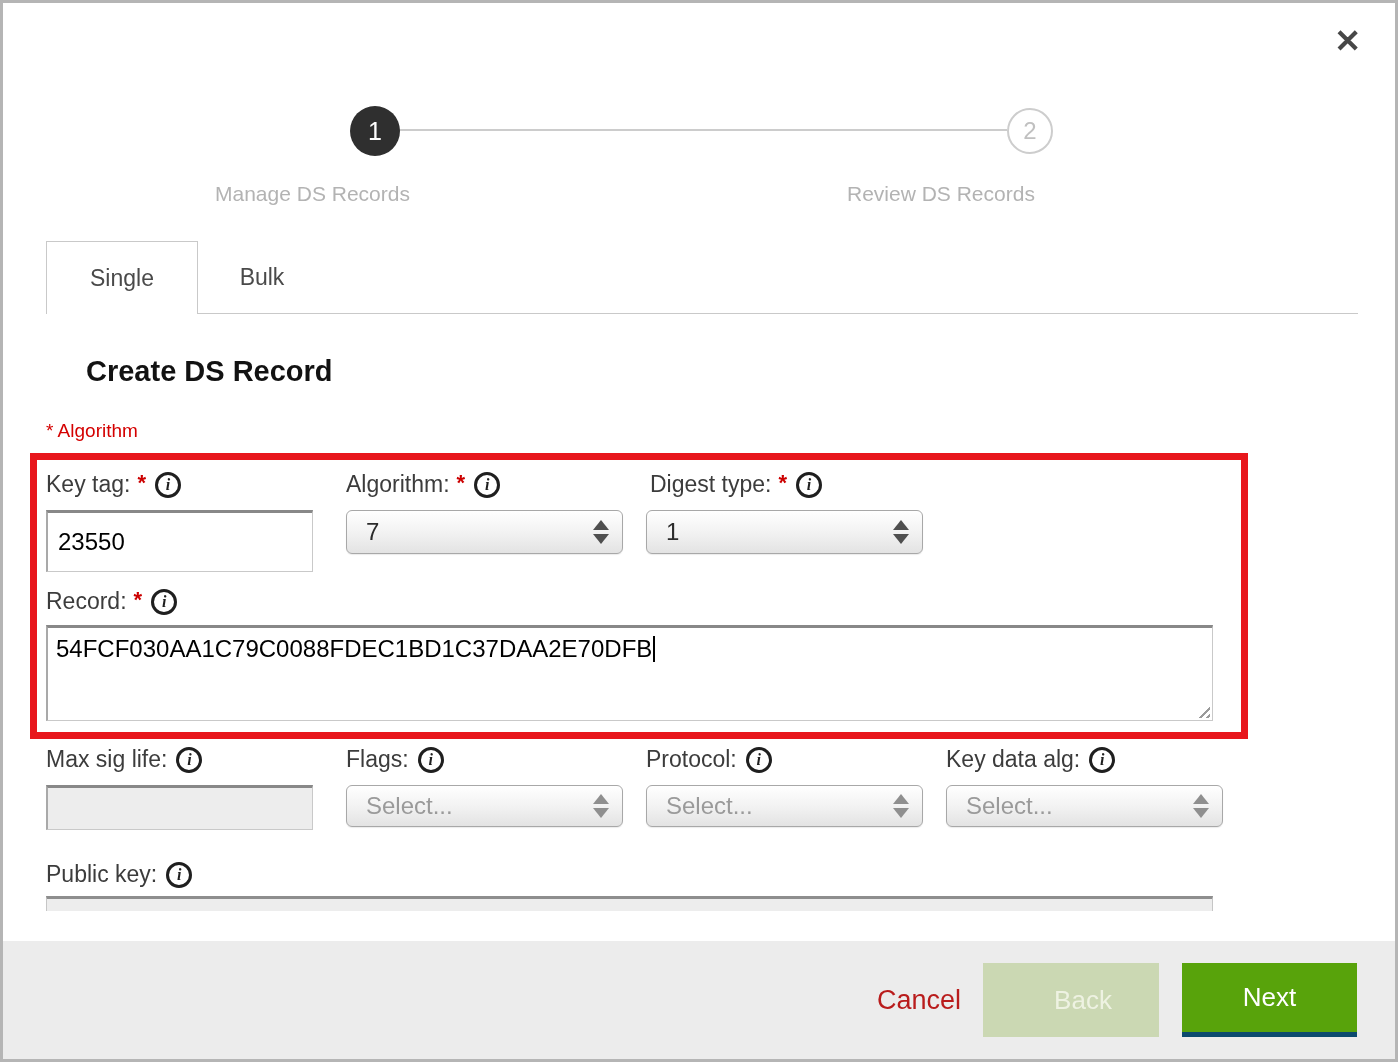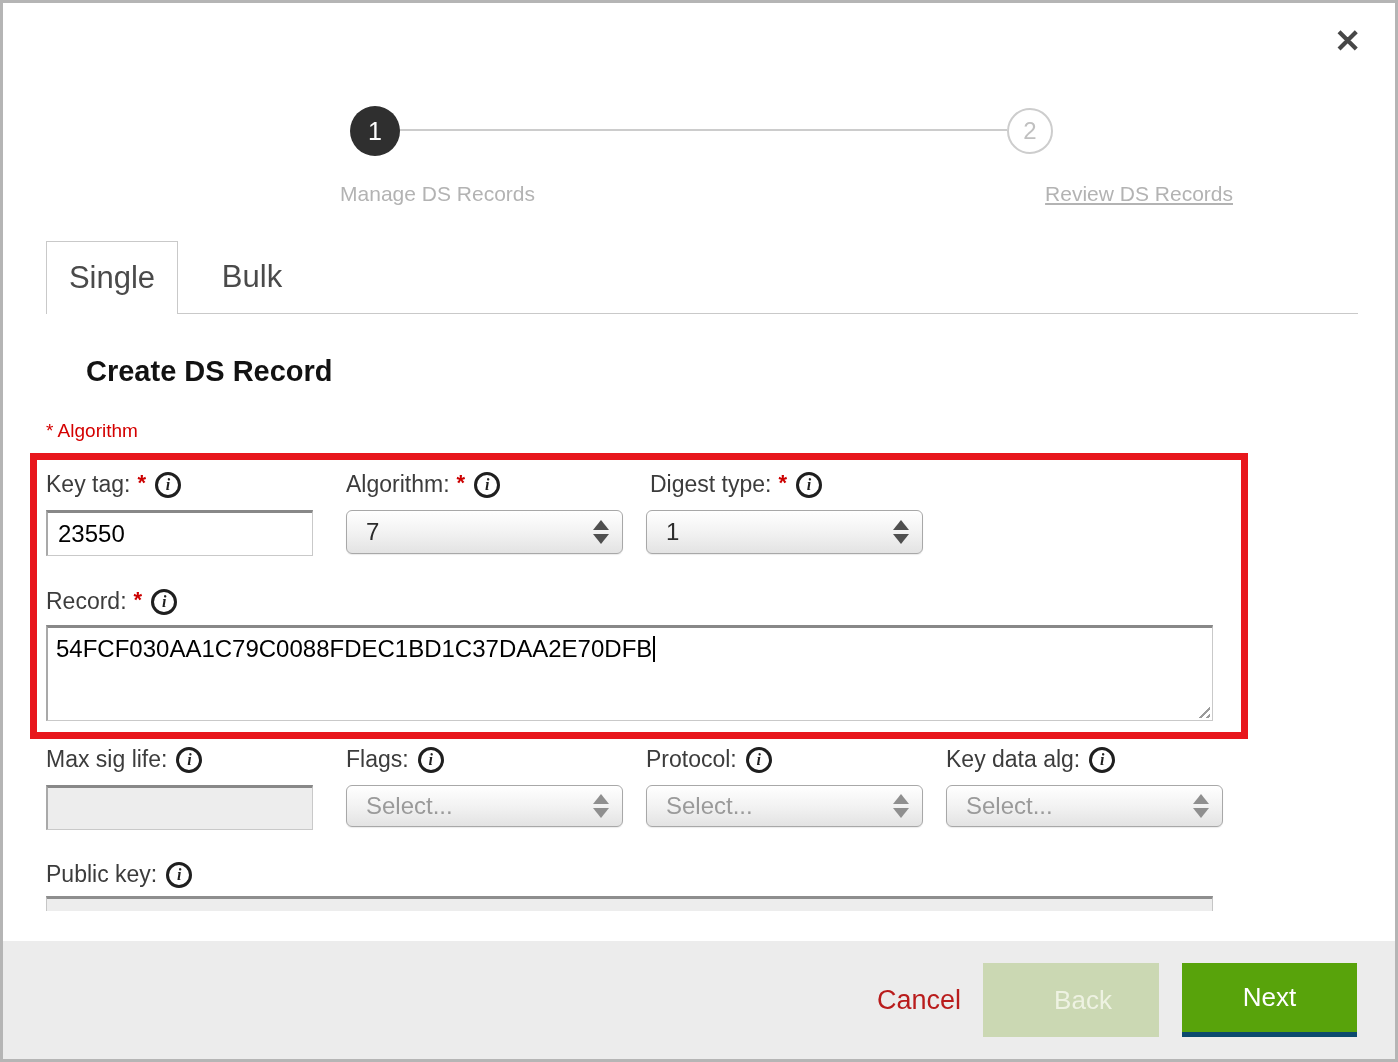--- a/index.html
+++ b/index.html
@@ -9,27 +9,27 @@
     background:#fff; border:3px solid #b5b5b5; overflow:hidden;
   }
   
   .close-btn { position:absolute; top:22px; right:34px; font-size:32px; font-weight:bold;
                color:#474747; cursor:pointer; line-height:1; }
   
   .connector { position:absolute; left:396px; top:126px; width:608px; height:2px; background:#cccccc; }
   .step-circle { position:absolute; border-radius:50%; display:flex; align-items:center; justify-content:center; }
   .step-1 { left:347px; top:103px; width:50px; height:50px; background:#2f2f2f; color:#fff; font-size:25px; }
   .step-2 { left:1004px; top:105px; width:46px; height:46px; background:#fff; border:2px solid #cdcdcd; color:#c0c0c0; font-size:24px; }
-  .step-label { position:absolute; top:179px; width:320px; text-align:right; color:#b3b3b3; font-size:21px; }
+  .step-label { position:absolute; top:179px; width:320px; text-align:left; color:#b3b3b3; font-size:21px; }
   .step-label-1 { left:212px; }
-  .step-label-2 { left:910px;text-decoration:underline; }
+  .step-label-2 { left:844px; }
   
   .tabline { position:absolute; left:43px; top:310px; width:1312px; height:1px; background:#c9c9c9; z-index:1; }
-  .tab { position:absolute; top:238px; height:72px; width:132px; display:flex; align-items:center; justify-content:center;
-         font-size:31px; color:#4a4a4a; cursor:pointer; z-index:2; }
+  .tab { position:absolute; top:238px; height:72px; width:152px; display:flex; align-items:center; justify-content:center;
+         font-size:23px; color:#4a4a4a; cursor:pointer; z-index:2; }
   .tab.active { left:43px; height:73px; background:#fff; border:1px solid #c9c9c9; border-bottom:none; }
   .tab.inactive { left:183px; }
   
   .page-title { position:absolute; left:43px; top:352px; font-size:29px; font-weight:bold; color:#121212;margin-left:40px; }
   .required-note { position:absolute; left:43px; top:417px; font-size:19px; color:#d40000; }
   
   .annotation-box { position:absolute; left:27px; top:450px; width:1218px; height:286px;
                     border:7px solid #e8171c; pointer-events:none; z-index:5; }
   
   .field-label { position:absolute; font-size:23px; color:#3c3c3c; display:flex; align-items:center; white-space:nowrap; }
@@ -104,21 +104,21 @@
     <span>Algorithm:</span>
     <span class="req-star">*</span>
     <span class="info-icon">i</span>
   </div>
   <div class="field-label" style="left:647px; top:468px;">
     <span>Digest type:</span>
     <span class="req-star">*</span>
     <span class="info-icon">i</span>
   </div>
 
-  <input class="text-input" style="left: 43px; top: 507px; width: 267px; height: 46px;" value="23550">
+  <input class="text-input" style="left: 43px; top: 507px; width: 267px; height: 62px;" value="23550">
   <div class="select" style="left:343px; top:507px; width:277px;">
     <span>7</span>
     <span class="spin">
         <span class="tri-up"></span>
         <span class="tri-down"></span>
       </span>
   </div>
   <div class="select" style="left:643px; top:507px; width:277px;">
     <span>1</span>
     <span class="spin">

